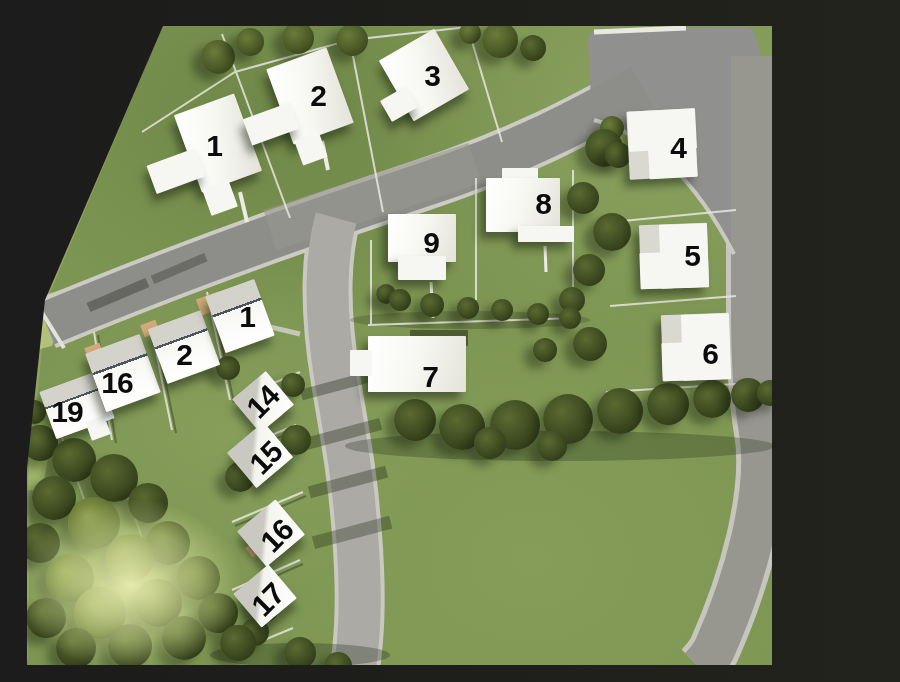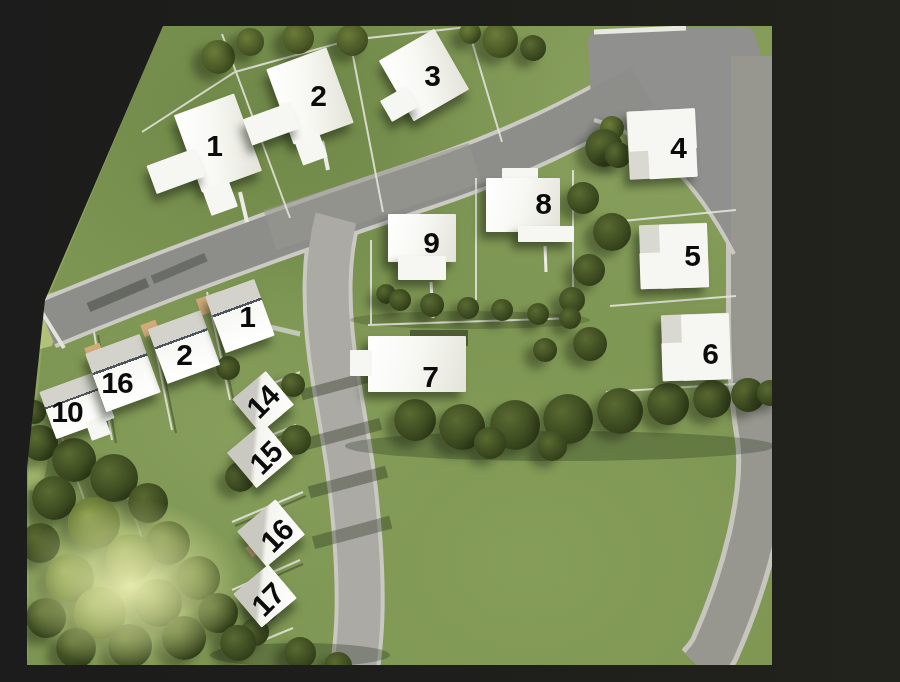--- a/index.html
+++ b/index.html
@@ -240,21 +240,21 @@
 
     <div class="lot-label" style="left:214px;top:146px">1</div>
     <div class="lot-label" style="left:318px;top:96px">2</div>
     <div class="lot-label" style="left:432px;top:76px">3</div>
     <div class="lot-label" style="left:678px;top:148px">4</div>
     <div class="lot-label" style="left:692px;top:256px">5</div>
     <div class="lot-label" style="left:710px;top:354px">6</div>
     <div class="lot-label" style="left:430px;top:377px">7</div>
     <div class="lot-label" style="left:543px;top:204px">8</div>
     <div class="lot-label" style="left:431px;top:243px">9</div>
-    <div class="lot-label" style="left:67px;top:412px">10</div>
+    <div class="lot-label" style="left:67px;top:412px">19</div>
     <div class="lot-label" style="left:117px;top:383px">16</div>
     <div class="lot-label" style="left:184px;top:355px">2</div>
     <div class="lot-label" style="left:247px;top:317px">1</div>
     <div class="lot-label r45" style="left:263px;top:402px">14</div>
     <div class="lot-label r45" style="left:266px;top:458px">15</div>
     <div class="lot-label r45" style="left:277px;top:536px">16</div>
     <div class="lot-label r45" style="left:268px;top:600px">17</div>
   </div>
 </div>
 

